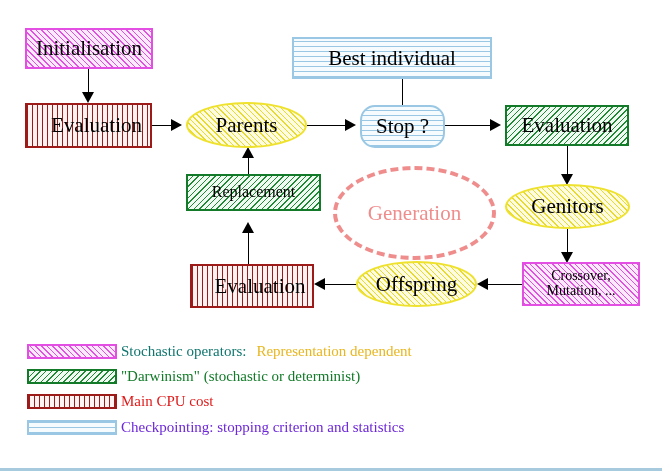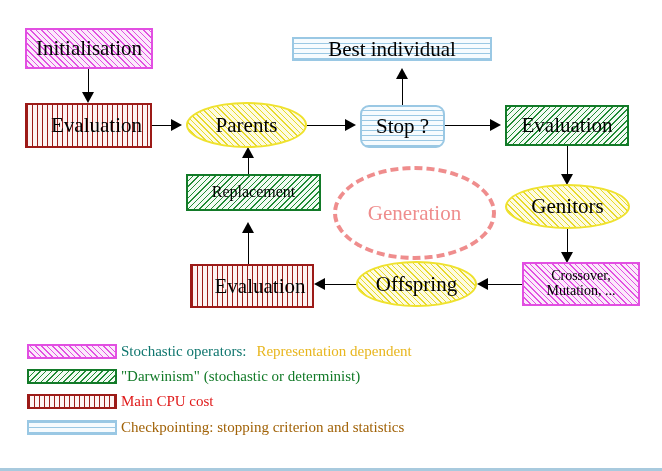--- a/index.html
+++ b/index.html
@@ -67,21 +67,21 @@
   .hatch-yellow {
     background-color: #fdfbe2;
     background-image: repeating-linear-gradient(
         45deg,
         #e8d92a 0px, #e8d92a 1px,
         rgba(255,255,255,0) 1px, rgba(255,255,255,0) 4px);
     border: 2px solid #efe22e;
   }
 
   .ellipse { border-radius: 50%; }
-  .rounded { border-radius: 9px; }
+  .rounded { border-radius: 15px; }
 
   .dashed-ellipse {
     border: 4px dashed #ef8d8d;
     border-radius: 50%;
     background: transparent;
     color: #ef8d8d;
   }
 
   
   .edge {
@@ -191,21 +191,21 @@
   </div>
 
   <div class="node hatch-red" style="left:25px; top:103px; width:127px; height:45px; font-size:21px;">
     <span class="lbl">Evaluation</span>
   </div>
 
   <div class="node hatch-yellow ellipse" style="left:186px; top:102px; width:121px; height:46px; font-size:21px;">
     <span class="lbl">Parents</span>
   </div>
 
-  <div class="node hatch-blue" style="left:292px; top:37px; width:200px; height:24px; font-size:21px;">
+  <div class="node hatch-blue" style="left:292px; top:37px; width:200px; height:42px; font-size:21px;">
     <span class="lbl">Best individual</span>
   </div>
 
   <div class="node hatch-blue rounded" style="left:360px; top:105px; width:85px; height:43px; font-size:21px;">
     <span class="lbl">Stop ?</span>
   </div>
 
   <div class="node hatch-green" style="left:505px; top:105px; width:124px; height:41px; font-size:21px;">
     <span class="lbl">Evaluation</span>
   </div>
@@ -254,21 +254,21 @@
     <div class="legend-row" style="top:54px;">
       <div class="legend-swatch hatch-red"></div>
       <div class="legend-text">
         <span style="color:#e01a1a;">Main CPU cost</span>
       </div>
     </div>
 
     <div class="legend-row" style="top:80px;">
       <div class="legend-swatch hatch-blue"></div>
       <div class="legend-text">
-        <span style="color:#a16207;">Checkpointing: stopping criterion and statistics</span>
+        <span style="color:#6d28d9;">Checkpointing: stopping criterion and statistics</span>
       </div>
     </div>
 
   </div>
 
   <div class="frame-bottom"></div>
 
 </div>
 
 </body></html>

